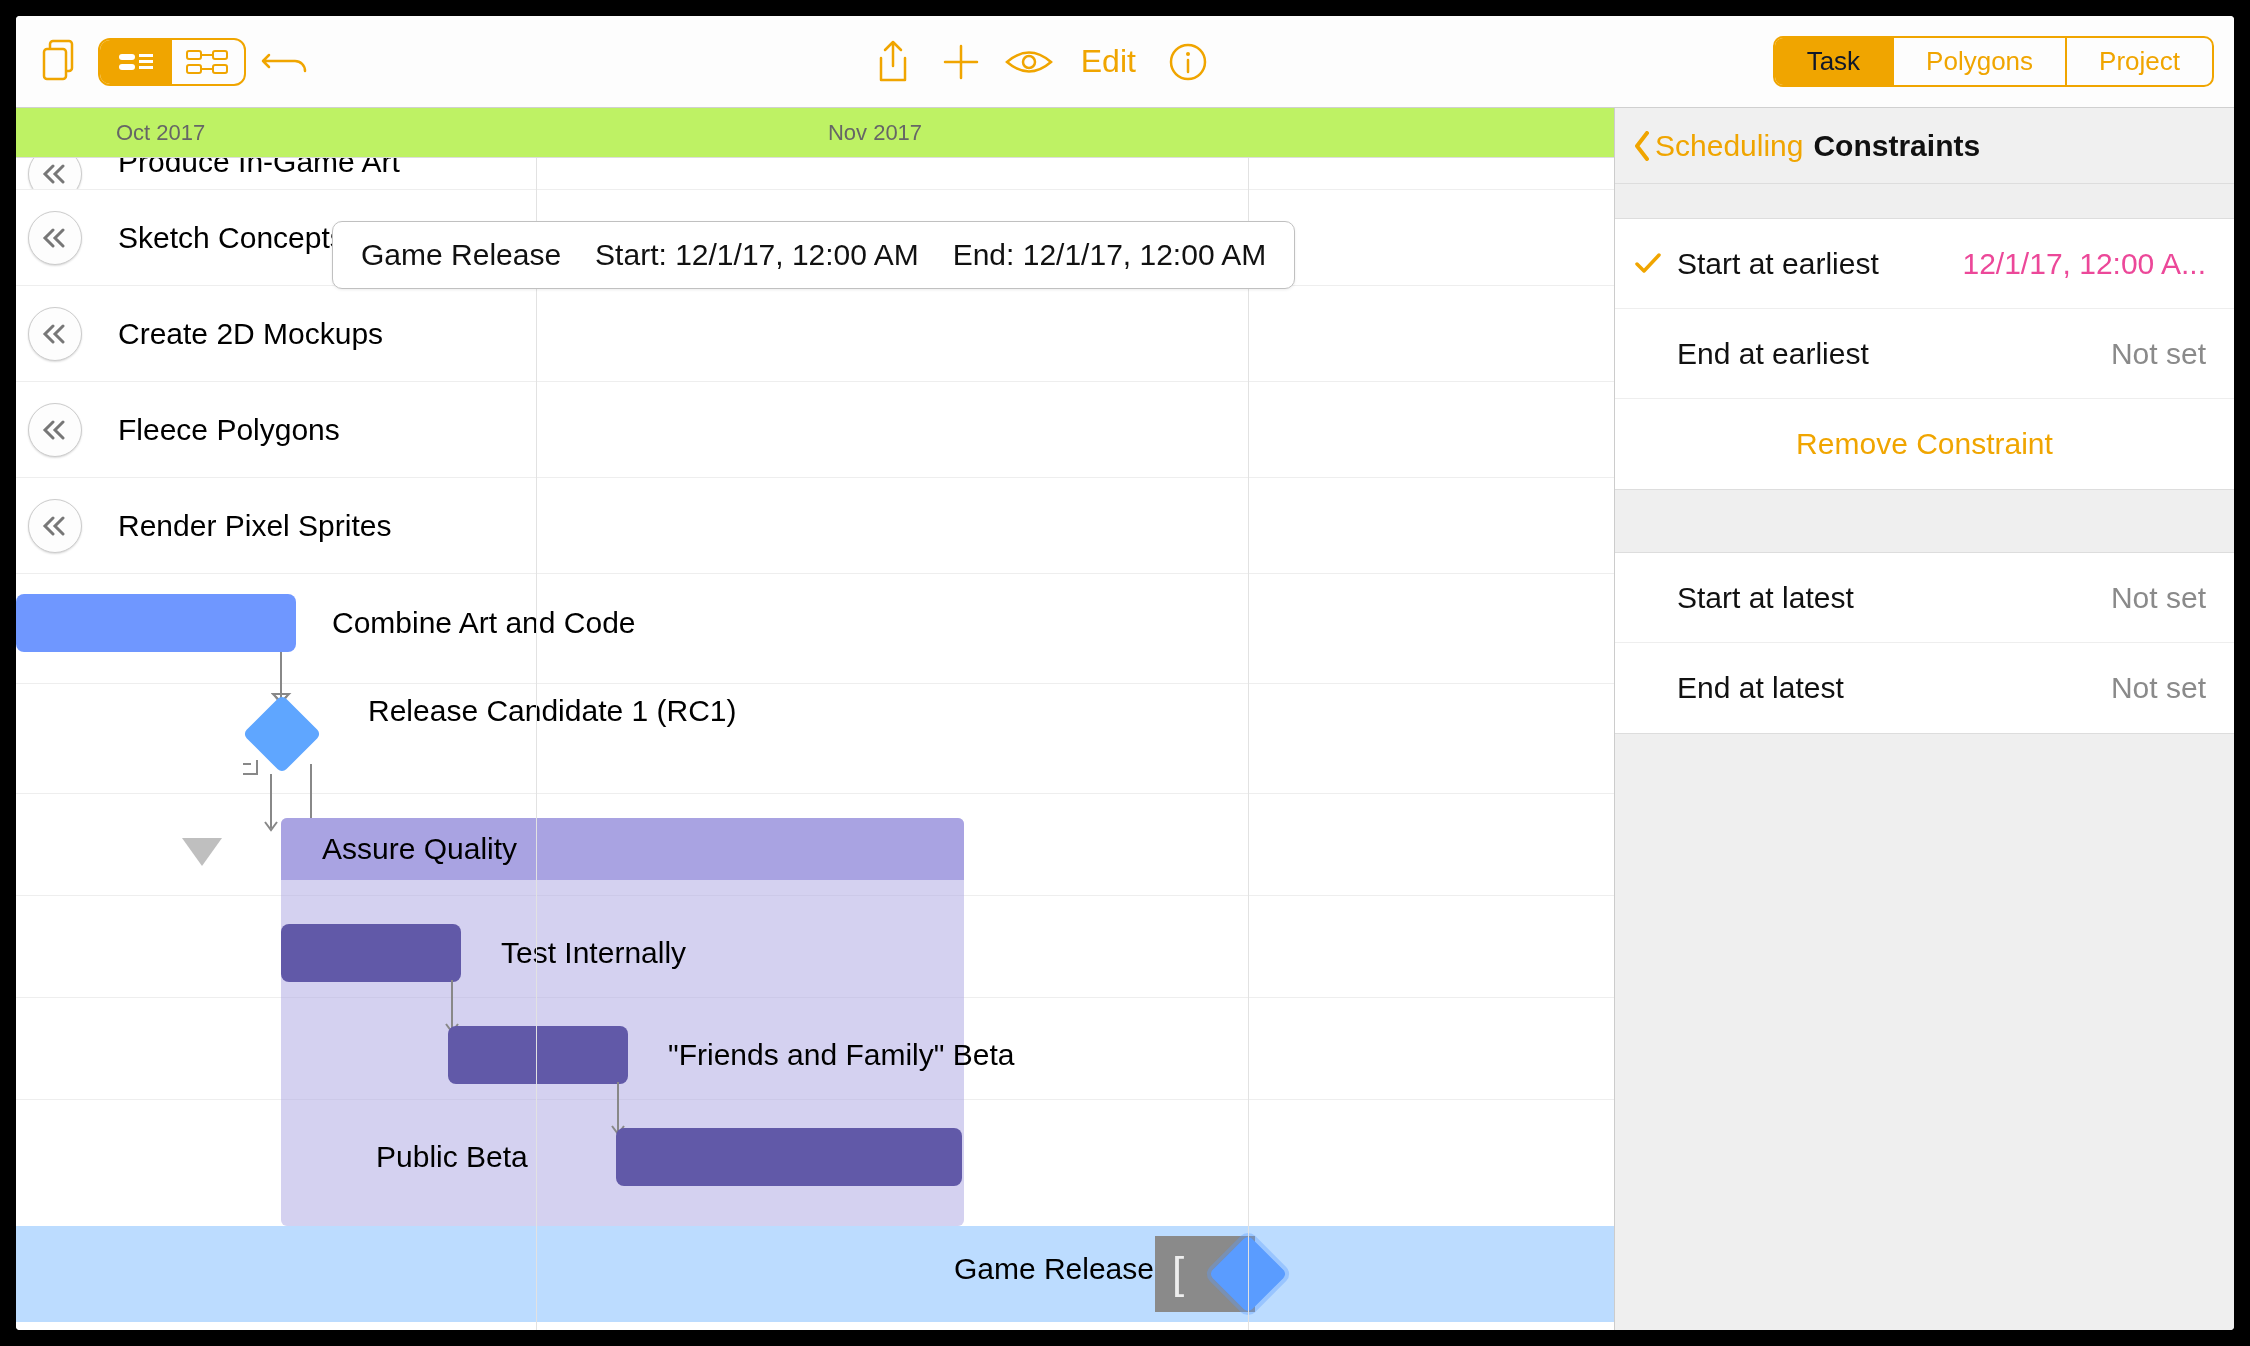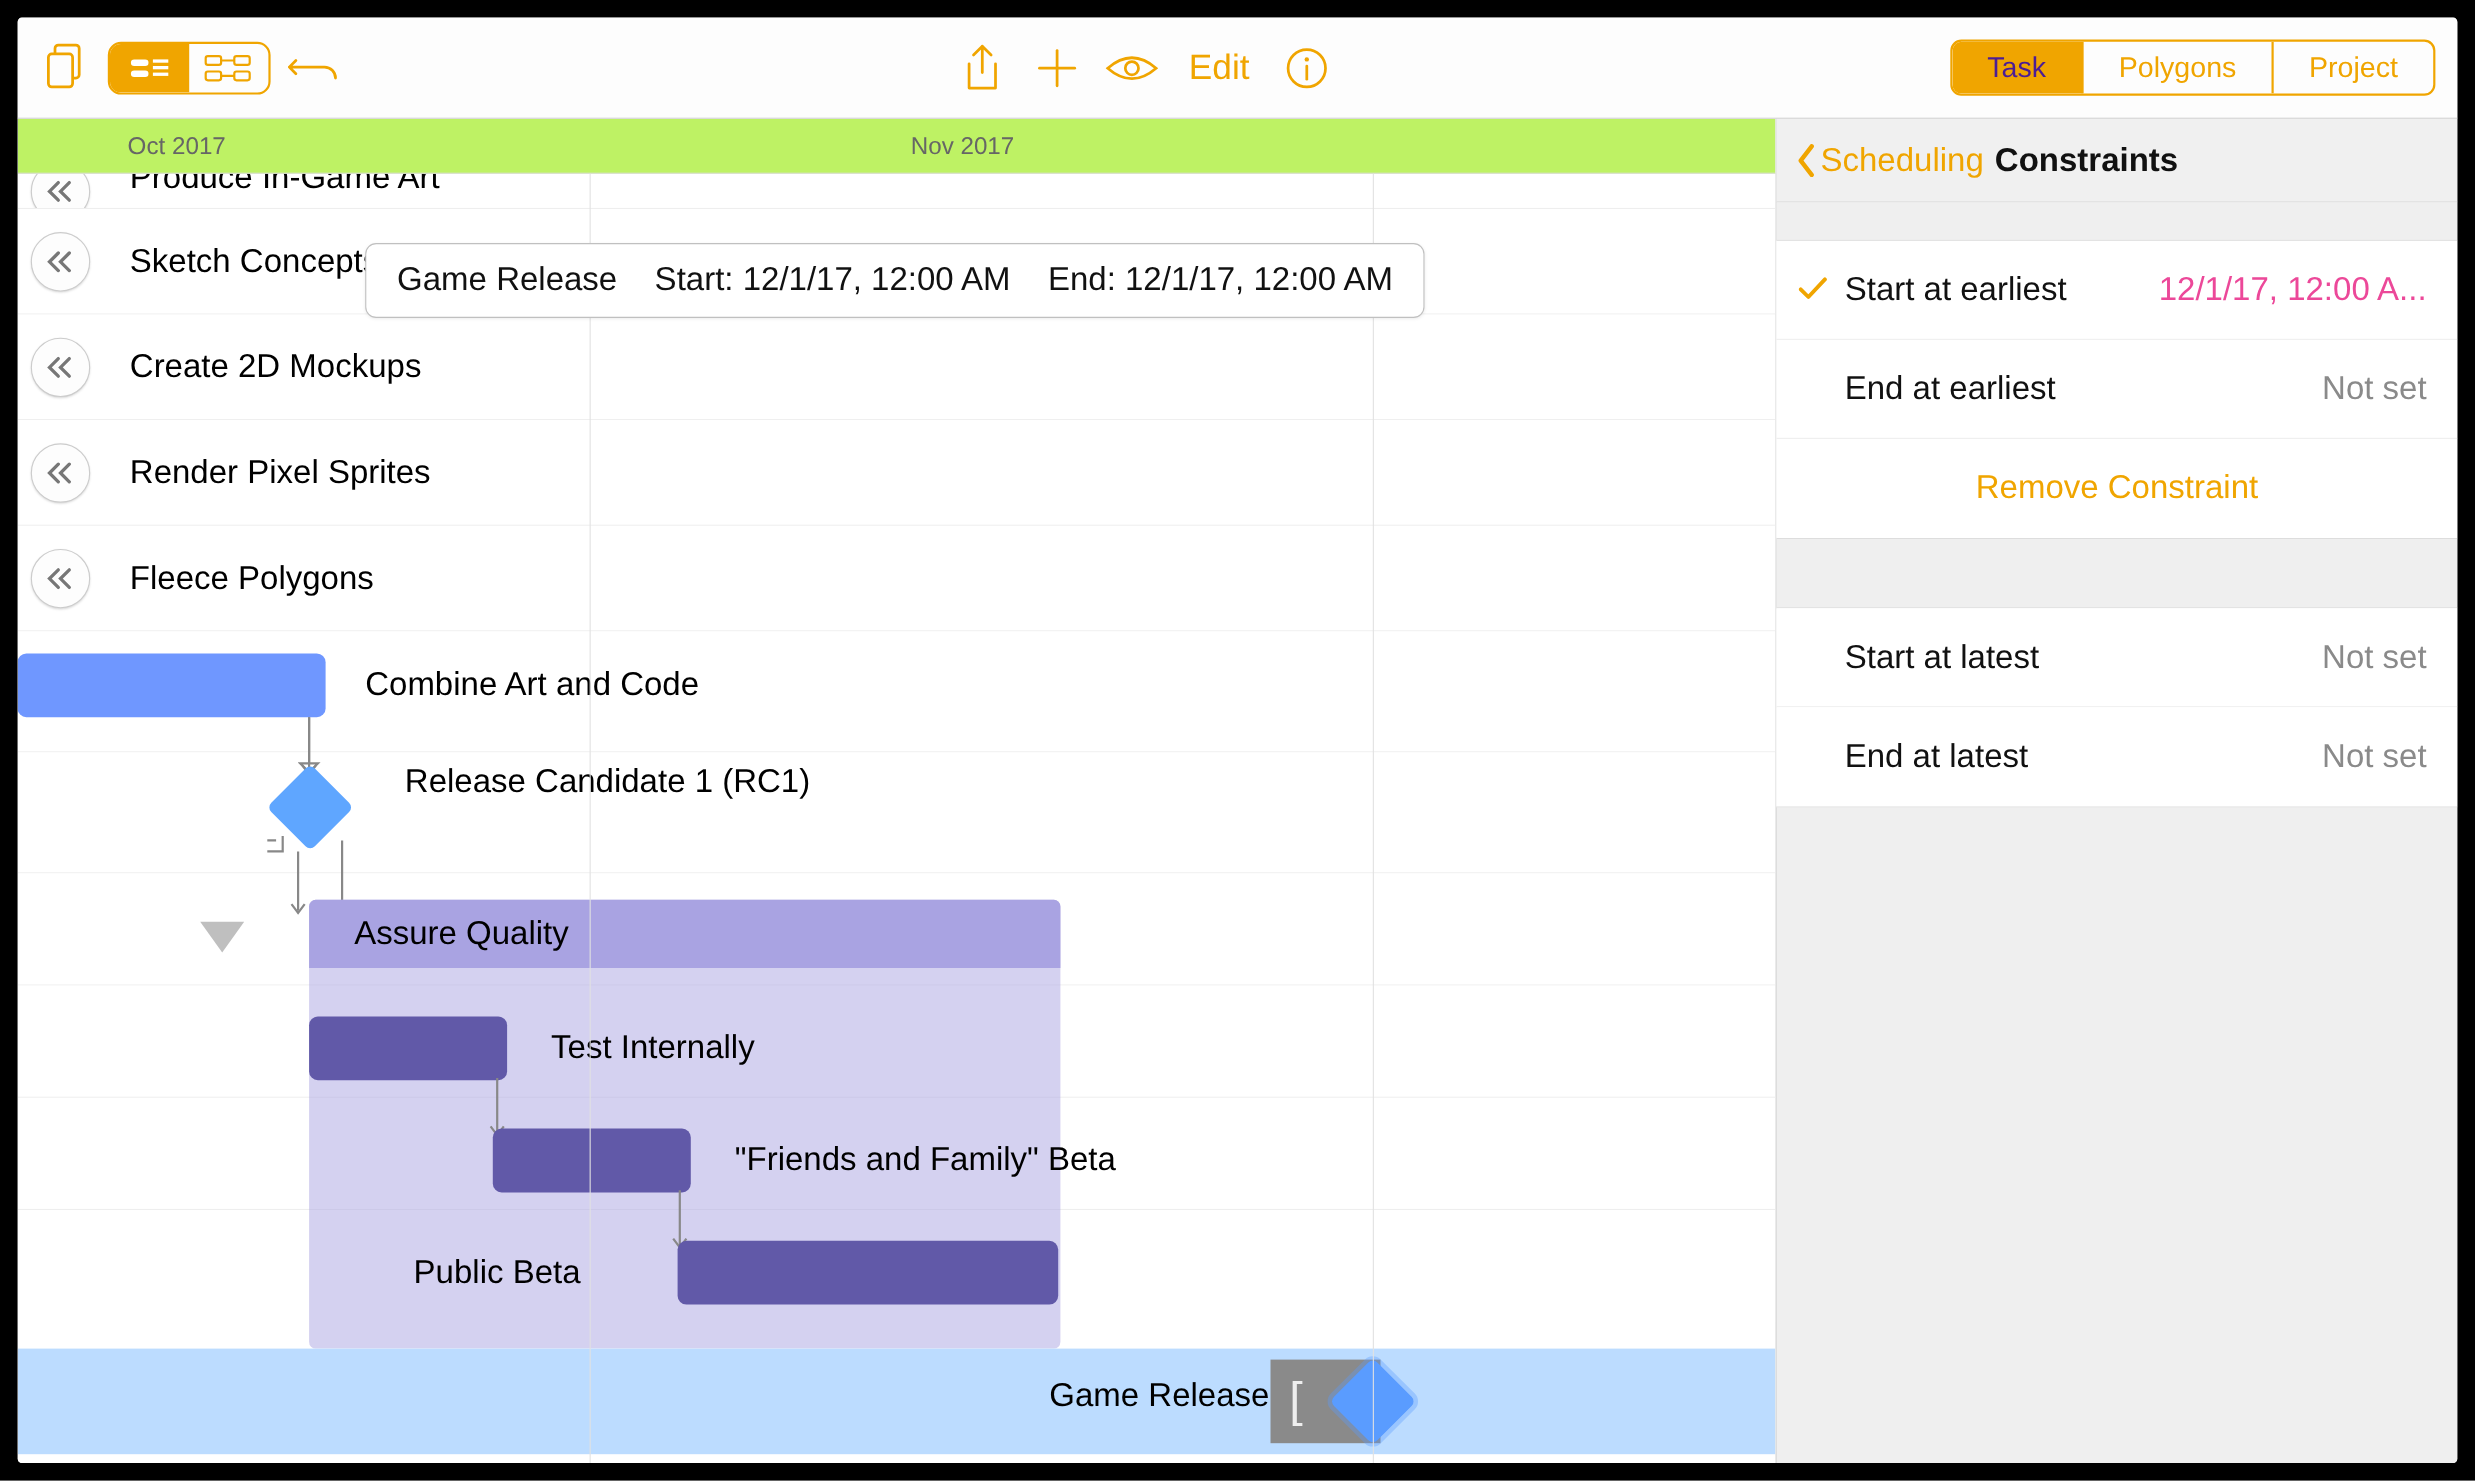--- a/index.html
+++ b/index.html
@@ -71,21 +71,21 @@
       overflow: hidden;
     }
     .seg {
       padding: 8px 32px;
       font-size: 26px;
       color: #f0a500;
       cursor: pointer;
       border-right: 2px solid #f0a500;
     }
     .seg:last-child { border-right: none; }
-    .seg.active { background: #f0a500; color: #4c1d95; }
+    .seg.active { background: #f0a500; color: #0f172a; }
     .body {
       flex: 1;
       display: flex;
       overflow: hidden;
     }
     .gantt {
       flex: 1;
       background: #fff;
       display: flex;
       flex-direction: column;
@@ -385,29 +385,29 @@
               </svg>
             </div>
           <span class="row-label">Create 2D Mockups</span>
         </div>
         <div class="gantt-row">
           <div class="chevrons">
               <svg width="28" height="20">
                 <path d="M12 2 L4 10 L12 18 M22 2 L14 10 L22 18" fill="none" stroke="#777" stroke-width="3" stroke-linecap="round"></path>
               </svg>
             </div>
-          <span class="row-label">Render Pixel Sprites</span>
+          <span class="row-label">Fleece Polygons</span>
         </div>
         <div class="gantt-row">
           <div class="chevrons">
               <svg width="28" height="20">
                 <path d="M12 2 L4 10 L12 18 M22 2 L14 10 L22 18" fill="none" stroke="#777" stroke-width="3" stroke-linecap="round"></path>
               </svg>
             </div>
-          <span class="row-label">Fleece Polygons</span>
+          <span class="row-label">Render Pixel Sprites</span>
         </div>
         <div class="gantt-row" style="height:110px;"></div>
         <div class="gantt-row" style="height:110px;"></div>
         <div class="gantt-row" style="height:102px;"></div>
         <div class="gantt-row" style="height:102px;"></div>
         <div class="gantt-row" style="height:102px;"></div>
         <div class="gantt-row" style="height:102px; border-bottom:none;"></div>
       </div>
 
       <div class="gantt-body-abs" style="top:50px;">

